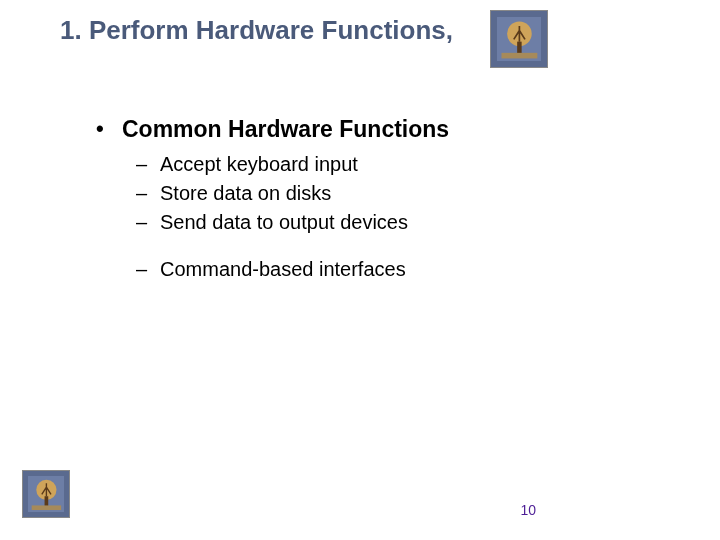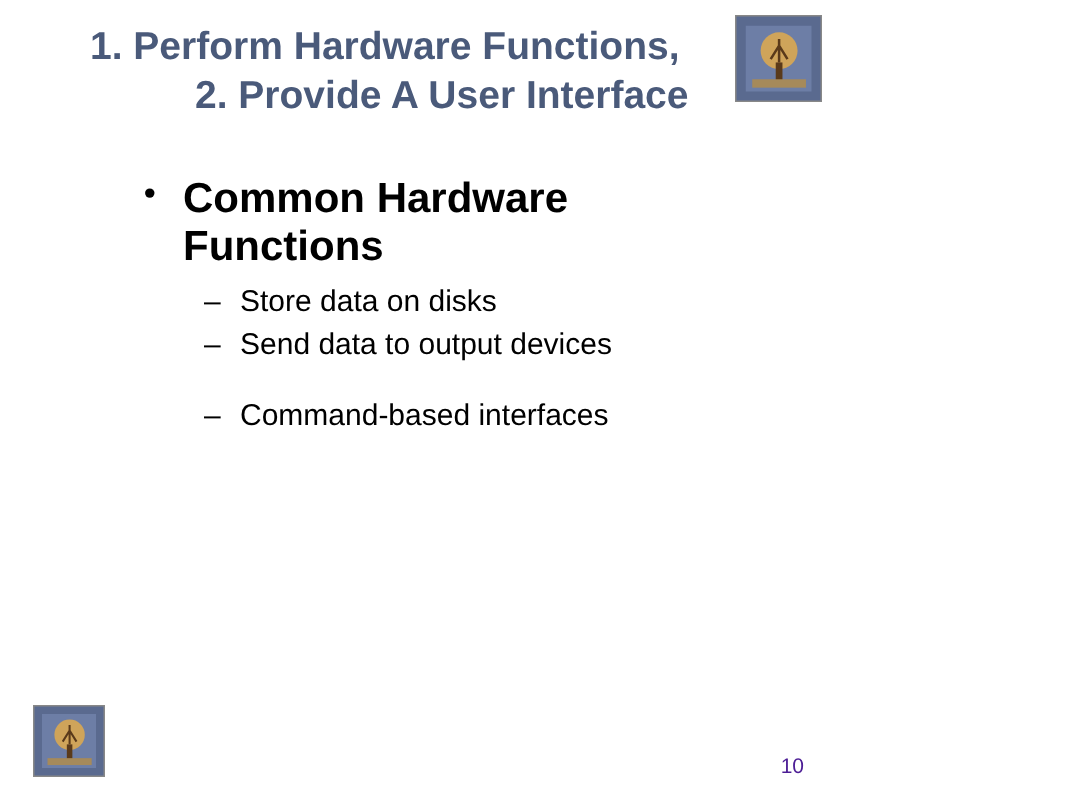--- a/index.html
+++ b/index.html
@@ -58,21 +58,21 @@
   }
   .logo-large svg, .logo-small svg { width: 80%; height: 80%; }
 
   .body {
     position: absolute;
     top: 116px;
     left: 96px;
     right: 60px;
   }
   .l1 {
-    font-size: 28px;
+    font-size: 23px;
     font-weight: bold;
     color: #000;
     margin: 0 0 8px 0;
     position: relative;
     padding-left: 26px;
   }
   .l1::before {
     content: "•";
     position: absolute;
     left: 0;
@@ -114,37 +114,37 @@
   }
 </style>
 </head>
 <body>
 
 <div class="slide">
 
   <div class="header">
     <div class="title">
       <span>1. Perform Hardware Functions,</span><br>
-      <span class="line2">2. Provide A User Interface</span>
     </div>
   </div>
 
   <div class="logo-large">
     <svg viewBox="0 0 40 40">
       <rect x="0" y="0" width="40" height="40" fill="#6d7ea6"></rect>
       <circle cx="20" cy="15" r="11" fill="#cfa45a"></circle>
       <rect x="18" y="22" width="4" height="12" fill="#5a3a1a"></rect>
       <path d="M20 12 L15 20 M20 12 L25 20 M20 8 L20 22" stroke="#5a3a1a" stroke-width="1.5" fill="none"></path>
       <rect x="4" y="32" width="32" height="5" fill="#a68a5a"></rect>
     </svg>
   </div>
 
   <div class="body">
     <div>
       <p class="l1">Common Hardware Functions</p>
+      <p class="l2">Accept keyboard input</p>
       <p class="l2">Store data on disks</p>
       <p class="l2">Send data to output devices</p>
     </div>
     <div class="block2">
       <p class="l2">Command-based interfaces</p>
     </div>
   </div>
 
   <div class="logo-small">
     <svg viewBox="0 0 40 40">

